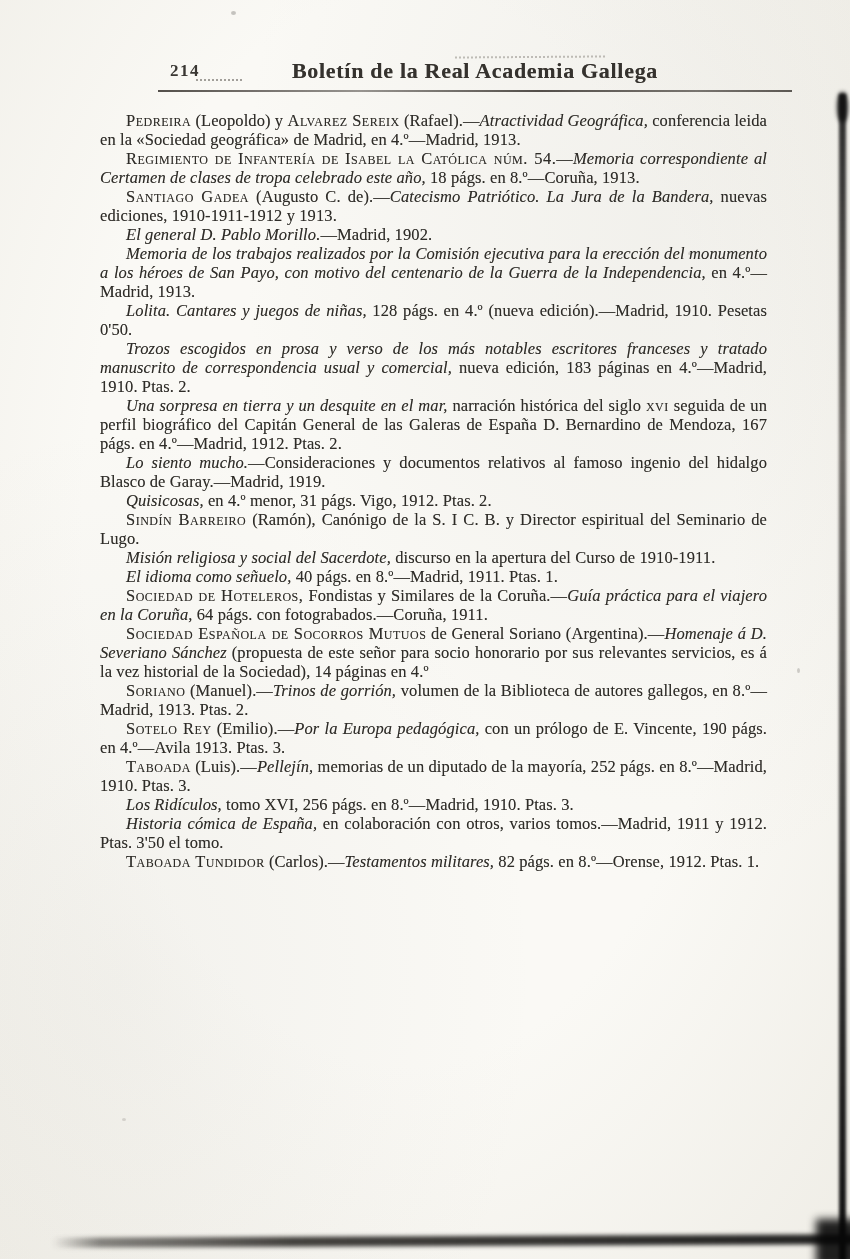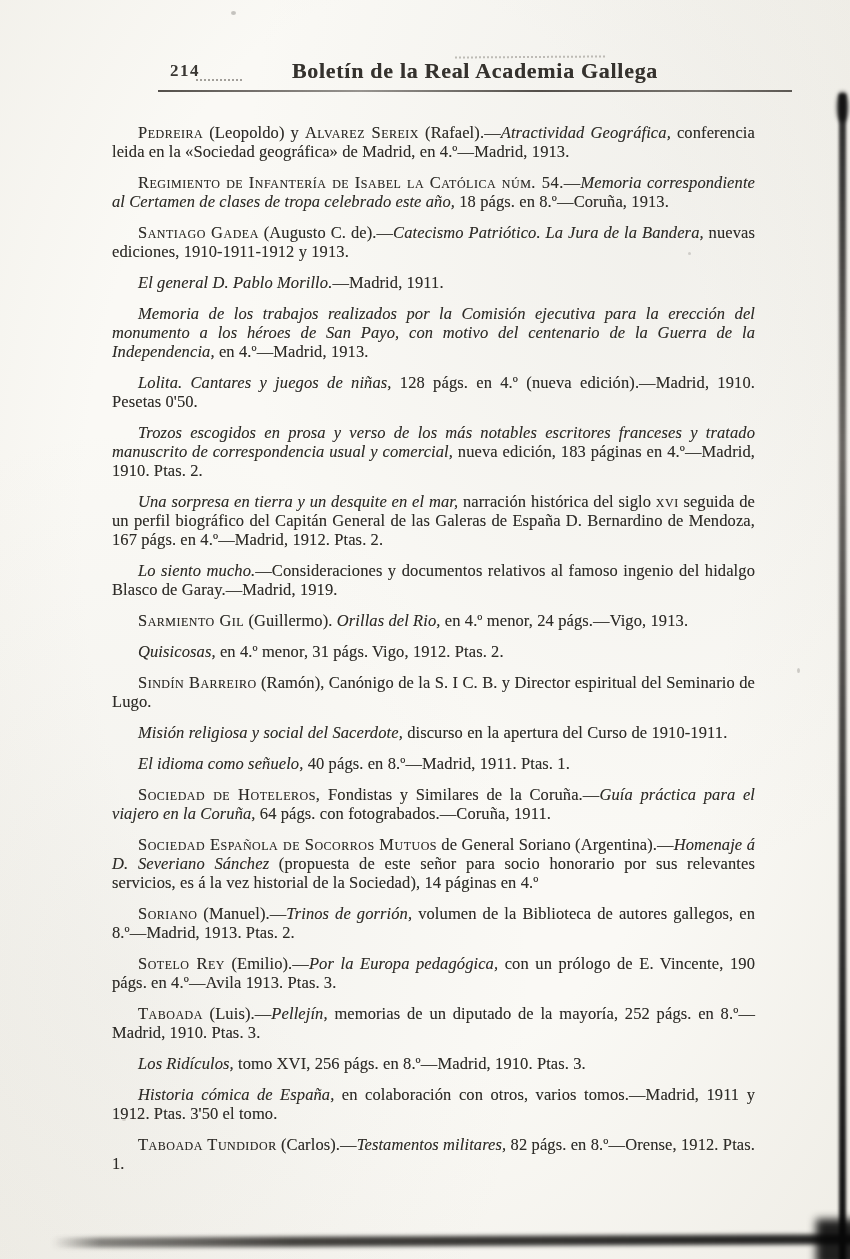--- a/index.html
+++ b/index.html
@@ -79,21 +79,21 @@
     top: 111px;
     width: 667px;
     text-align: justify;
     font-size: 16.5px;
     line-height: 19px;
     letter-spacing: 0.1px;
     color: #2e2c28;
     text-shadow: 0 0 0.4px rgba(30,25,20,0.35);
   }
   .entry {
-    margin: 12px;
+    margin: 0;
     text-indent: 26px;
   }
   .seg-sc {
     font-variant: small-caps;
     letter-spacing: 0.5px;
   }
   .seg-i {
     font-style: italic;
   }
 
@@ -153,27 +153,26 @@
   </div>
 
   <div class="dots-a"></div>
   <div class="dots-b"></div>
   <div class="header-rule"></div>
 
   <div class="text-block">
       <p class="entry"><span class="seg-sc">Pedreira</span><span class="seg-r"> (Leopoldo) y </span><span class="seg-sc">Alvarez Sereix</span><span class="seg-r"> (Rafael).—</span><span class="seg-i">Atractividad Geográfica,</span><span class="seg-r"> conferencia leida en la «Sociedad geográfica» de Madrid, en 4.º—Madrid, 1913.</span></p>
       <p class="entry"><span class="seg-sc">Regimiento de Infantería de Isabel la Católica núm. 54.</span><span class="seg-r">—</span><span class="seg-i">Memoria correspondiente al Certamen de clases de tropa celebrado este año,</span><span class="seg-r"> 18 págs. en 8.º—Coruña, 1913.</span></p>
       <p class="entry"><span class="seg-sc">Santiago Gadea</span><span class="seg-r"> (Augusto C. de).—</span><span class="seg-i">Catecismo Patriótico. La Jura de la Bandera,</span><span class="seg-r"> nuevas ediciones, 1910-1911-1912 y 1913.</span></p>
-      <p class="entry"><span class="seg-i">El general D. Pablo Morillo.</span><span class="seg-r">—Madrid, 1911.</span></p>
+      <p class="entry"><span class="seg-i">El general D. Pablo Morillo.</span><span class="seg-r">—Madrid, 1902.</span></p>
       <p class="entry"><span class="seg-i">Memoria de los trabajos realizados por la Comisión ejecutiva para la erección del monumento a los héroes de San Payo, con motivo del centenario de la Guerra de la Independencia,</span><span class="seg-r"> en 4.º—Madrid, 1913.</span></p>
       <p class="entry"><span class="seg-i">Lolita. Cantares y juegos de niñas,</span><span class="seg-r"> 128 págs. en 4.º (nueva edición).—Madrid, 1910. Pesetas 0'50.</span></p>
       <p class="entry"><span class="seg-i">Trozos escogidos en prosa y verso de los más notables escritores franceses y tratado manuscrito de correspondencia usual y comercial,</span><span class="seg-r"> nueva edición, 183 páginas en 4.º—Madrid, 1910. Ptas. 2.</span></p>
       <p class="entry"><span class="seg-i">Una sorpresa en tierra y un desquite en el mar,</span><span class="seg-r"> narración histórica del siglo </span><span class="seg-sc">xvi</span><span class="seg-r"> seguida de un perfil biográfico del Capitán General de las Galeras de España D. Bernardino de Mendoza, 167 págs. en 4.º—Madrid, 1912. Ptas. 2.</span></p>
       <p class="entry"><span class="seg-i">Lo siento mucho.</span><span class="seg-r">—Consideraciones y documentos relativos al famoso ingenio del hidalgo Blasco de Garay.—Madrid, 1919.</span></p>
-      <p class="entry"><span class="seg-sc">Sarmiento Gil</span><span class="seg-r"> (Guillermo). </span><span class="seg-i">Orillas del Rio,</span><span class="seg-r"> en 4.º menor, 24 págs.—Vigo, 1913.</span></p>
       <p class="entry"><span class="seg-i">Quisicosas,</span><span class="seg-r"> en 4.º menor, 31 págs. Vigo, 1912. Ptas. 2.</span></p>
       <p class="entry"><span class="seg-sc">Sindín Barreiro</span><span class="seg-r"> (Ramón), Canónigo de la S. I C. B. y Director espiritual del Seminario de Lugo.</span></p>
       <p class="entry"><span class="seg-i">Misión religiosa y social del Sacerdote,</span><span class="seg-r"> discurso en la apertura del Curso de 1910-1911.</span></p>
       <p class="entry"><span class="seg-i">El idioma como señuelo,</span><span class="seg-r"> 40 págs. en 8.º—Madrid, 1911. Ptas. 1.</span></p>
       <p class="entry"><span class="seg-sc">Sociedad de Hoteleros,</span><span class="seg-r"> Fondistas y Similares de la Coruña.—</span><span class="seg-i">Guía práctica para el viajero en la Coruña,</span><span class="seg-r"> 64 págs. con fotograbados.—Coruña, 1911.</span></p>
       <p class="entry"><span class="seg-sc">Sociedad Española de Socorros Mutuos</span><span class="seg-r"> de General Soriano (Argentina).—</span><span class="seg-i">Homenaje á D. Severiano Sánchez</span><span class="seg-r"> (propuesta de este señor para socio honorario por sus relevantes servicios, es á la vez historial de la Sociedad), 14 páginas en 4.º</span></p>
       <p class="entry"><span class="seg-sc">Soriano</span><span class="seg-r"> (Manuel).—</span><span class="seg-i">Trinos de gorrión,</span><span class="seg-r"> volumen de la Biblioteca de autores gallegos, en 8.º—Madrid, 1913. Ptas. 2.</span></p>
       <p class="entry"><span class="seg-sc">Sotelo Rey</span><span class="seg-r"> (Emilio).—</span><span class="seg-i">Por la Europa pedagógica,</span><span class="seg-r"> con un prólogo de E. Vincente, 190 págs. en 4.º—Avila 1913. Ptas. 3.</span></p>
       <p class="entry"><span class="seg-sc">Taboada</span><span class="seg-r"> (Luis).—</span><span class="seg-i">Pellejín,</span><span class="seg-r"> memorias de un diputado de la mayoría, 252 págs. en 8.º—Madrid, 1910. Ptas. 3.</span></p>
       <p class="entry"><span class="seg-i">Los Ridículos,</span><span class="seg-r"> tomo XVI, 256 págs. en 8.º—Madrid, 1910. Ptas. 3.</span></p>

